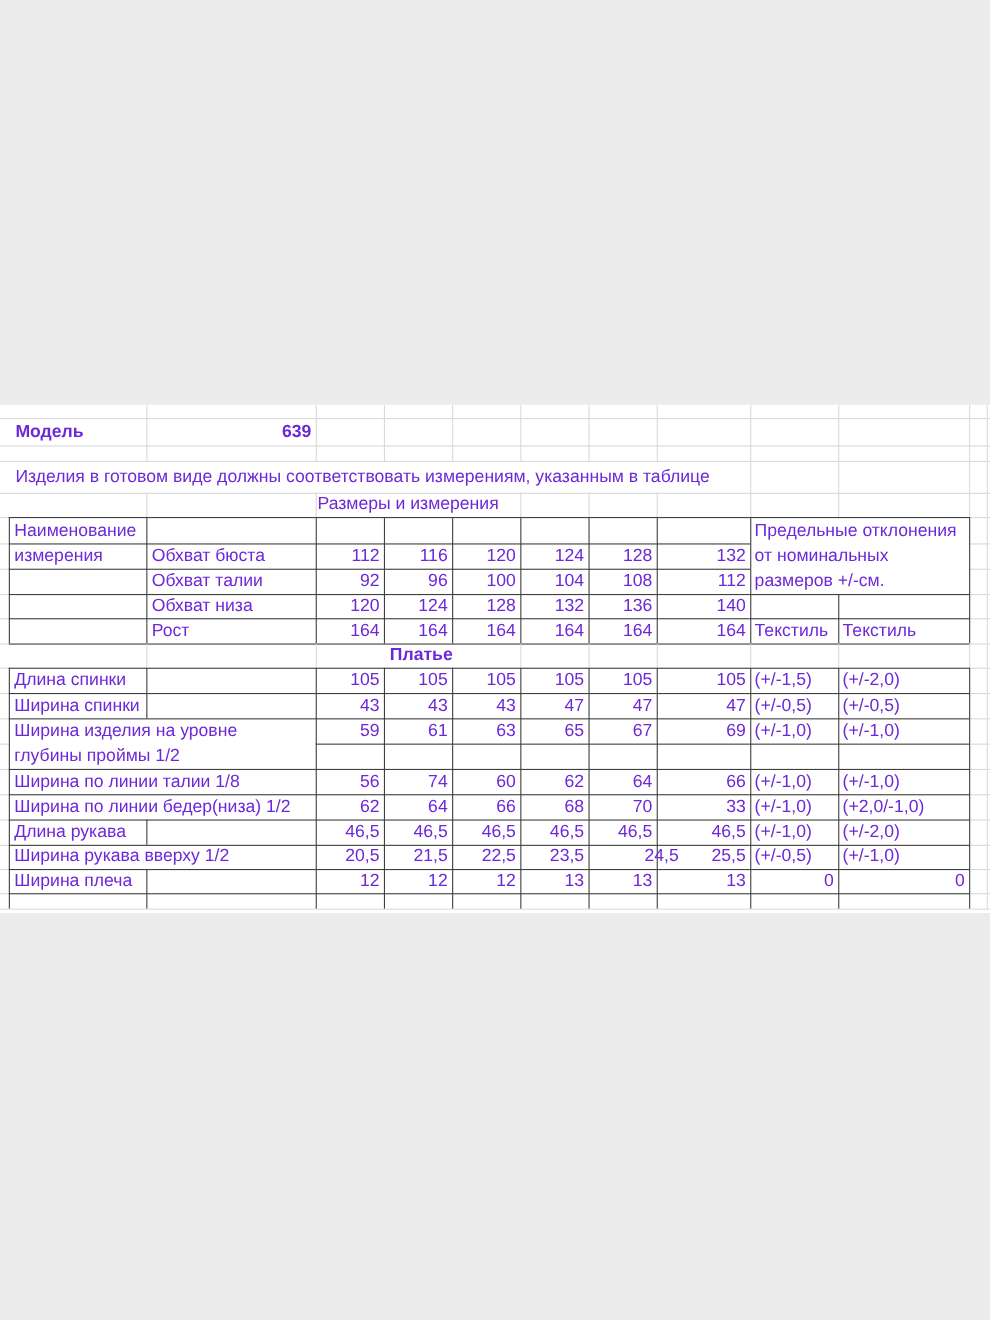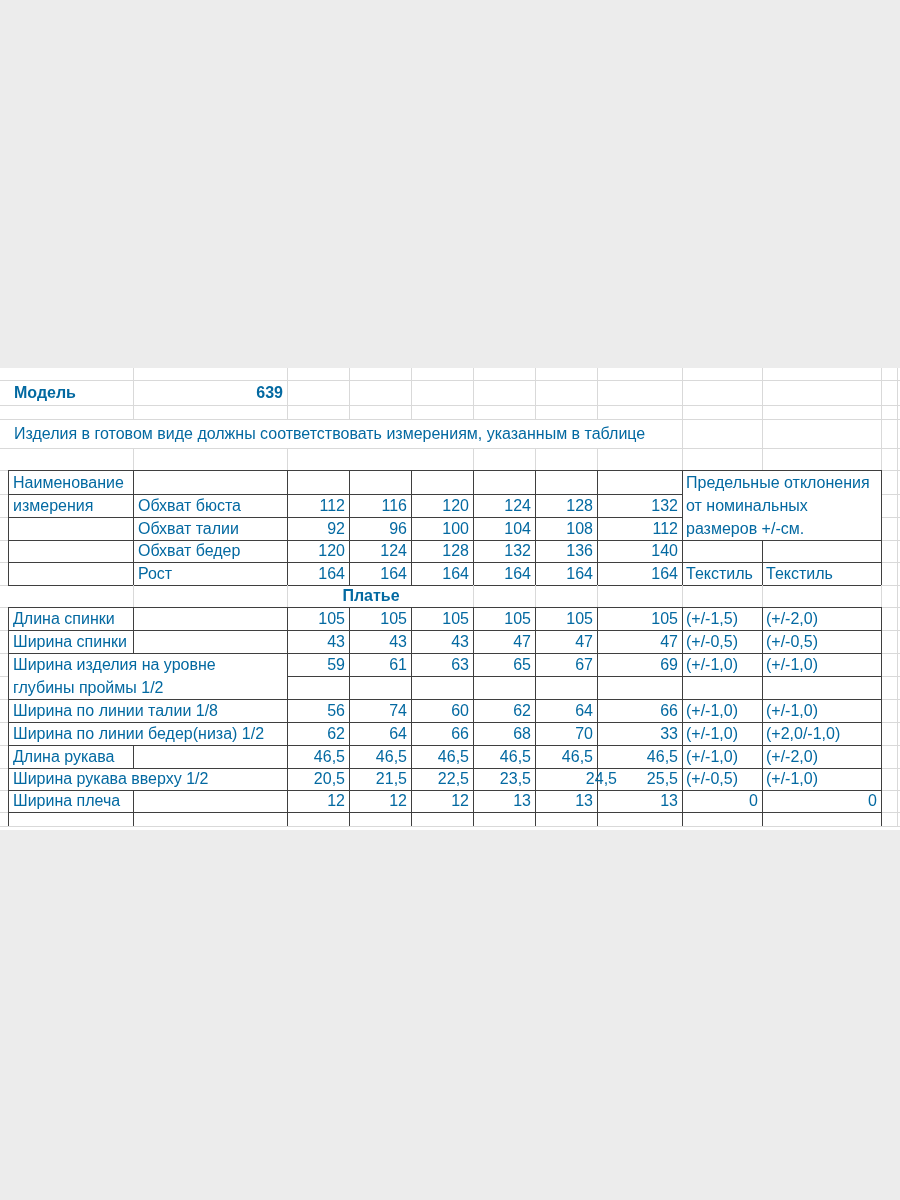--- a/index.html
+++ b/index.html
@@ -1,50 +1,51 @@
 <!DOCTYPE html>
 <html><head>
 <meta charset="utf-8">
 <style>
   html,body{margin:0;padding:0;}
   #canvas{
     position:relative;width:900px;height:1200px;background:#ececec;
-    font-family:"Liberation Sans",sans-serif;font-size:16px;color:#0369a1;
+    font-family:"Liberation Sans",sans-serif;font-size:16px;color:#6d28d9;
     overflow:hidden;
   }
   #sheet{position:absolute;left:0;top:368px;width:900px;height:462px;background:#ffffff;}
   .hl{position:absolute;height:1px;background:#d9d9d9;}
   .vl{position:absolute;width:1px;background:#d9d9d9;}
   .hl.dark,.vl.dark{background:#3f3f3f;}
   .cell{position:absolute;white-space:nowrap;display:flex;align-items:center;}
   .cell.right{justify-content:flex-end;}
   .cell.center{justify-content:center;}
   .bold{font-weight:bold;}
 </style>
 </head>
 <body>
 
 <div id="canvas">
   <div id="sheet">
 
     <div class="cell bold" style="left:14px;top:12px;height:25px;">Модель</div>
     <div class="cell bold right" style="left:133px;top:12px;width:150px;height:25px;">639</div>
     <div class="cell" style="left:14px;top:51px;height:29px;">Изделия в готовом виде должны соответствовать измерениям, указанным в таблице</div>
+    <div class="cell center" style="left:133px;top:80px;width:476px;height:22px;">Размеры и измерения</div>
 
     <div class="cell" style="left:13px;top:103px;height:23px;">Наименование</div>
     <div class="cell" style="left:13px;top:126px;height:23px;">измерения</div>
 
     <div class="cell" style="left:686px;top:103px;height:23px;">Предельные отклонения</div>
     <div class="cell" style="left:686px;top:126px;height:23px;">от номинальных</div>
     <div class="cell" style="left:686px;top:149px;height:23px;">размеров +/-см.</div>
 
     <div class="cell" style="left:686px;top:194px;height:23px;">Текстиль</div>
     <div class="cell" style="left:766px;top:194px;height:23px;">Текстиль</div>
 
-    <div class="cell bold center" style="left:133px;top:217px;width:476px;height:22px;">Платье</div>
+    <div class="cell bold center" style="left:133px;top:217px;width:476px;height:22px;padding-left:12px;">Платье</div>
 
     <div id="grid">
         <div class="hl" style="left: 0px; top: 12px; width: 900px; height: 1px;"></div>
         <div class="hl" style="left: 0px; top: 37px; width: 900px; height: 1px;"></div>
         <div class="hl" style="left: 0px; top: 51px; width: 900px; height: 1px;"></div>
         <div class="hl" style="left: 0px; top: 80px; width: 900px; height: 1px;"></div>
         <div class="hl" style="left: 0px; top: 458px; width: 900px; height: 1px;"></div>
         <div class="hl" style="left: 0px; top: 102px; width: 8px; height: 1px;"></div>
         <div class="hl" style="left: 881px; top: 102px; width: 19px; height: 1px;"></div>
         <div class="hl dark" style="left: 8px; top: 102px; width: 873px; height: 1px;"></div>
@@ -148,21 +149,21 @@
         <div class="cell right" style="top: 126px; height: 23px; left: 411px; width: 120px;">124</div>
         <div class="cell right" style="top: 126px; height: 23px; left: 473px; width: 120px;">128</div>
         <div class="cell right" style="top: 126px; height: 23px; left: 558px; width: 120px;">132</div>
         <div class="cell" style="top: 149px; height: 23px; left: 138px;">Обхват талии</div>
         <div class="cell right" style="top: 149px; height: 23px; left: 225px; width: 120px;">92</div>
         <div class="cell right" style="top: 149px; height: 23px; left: 287px; width: 120px;">96</div>
         <div class="cell right" style="top: 149px; height: 23px; left: 349px; width: 120px;">100</div>
         <div class="cell right" style="top: 149px; height: 23px; left: 411px; width: 120px;">104</div>
         <div class="cell right" style="top: 149px; height: 23px; left: 473px; width: 120px;">108</div>
         <div class="cell right" style="top: 149px; height: 23px; left: 558px; width: 120px;">112</div>
-        <div class="cell" style="top: 172px; height: 22px; left: 138px;">Обхват бедер</div>
+        <div class="cell" style="top: 172px; height: 22px; left: 138px;">Обхват низа</div>
         <div class="cell right" style="top: 172px; height: 22px; left: 225px; width: 120px;">120</div>
         <div class="cell right" style="top: 172px; height: 22px; left: 287px; width: 120px;">124</div>
         <div class="cell right" style="top: 172px; height: 22px; left: 349px; width: 120px;">128</div>
         <div class="cell right" style="top: 172px; height: 22px; left: 411px; width: 120px;">132</div>
         <div class="cell right" style="top: 172px; height: 22px; left: 473px; width: 120px;">136</div>
         <div class="cell right" style="top: 172px; height: 22px; left: 558px; width: 120px;">140</div>
         <div class="cell" style="top: 194px; height: 23px; left: 138px;">Рост</div>
         <div class="cell right" style="top: 194px; height: 23px; left: 225px; width: 120px;">164</div>
         <div class="cell right" style="top: 194px; height: 23px; left: 287px; width: 120px;">164</div>
         <div class="cell right" style="top: 194px; height: 23px; left: 349px; width: 120px;">164</div>

